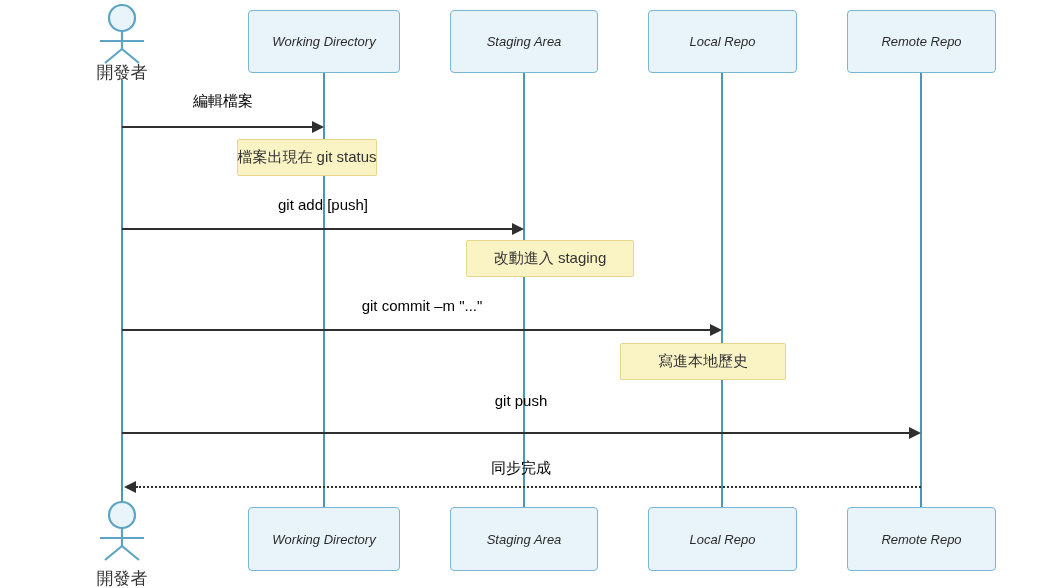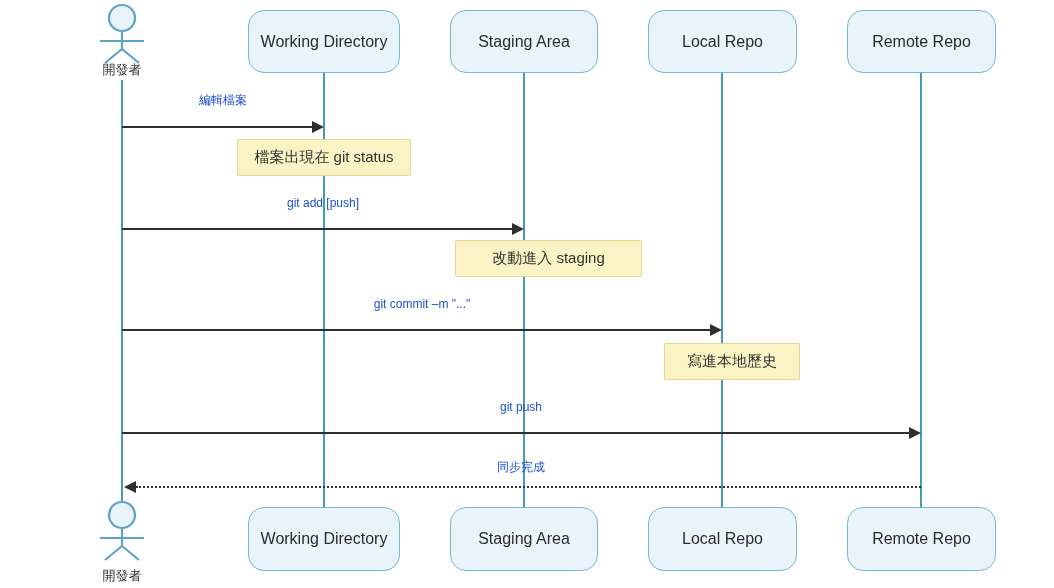--- a/index.html
+++ b/index.html
@@ -14,39 +14,40 @@
   .lifeline{
     position:absolute;
     width:2px;
     background:#4a98b8;
   }
   
   .pbox{
     position:absolute;
     background:#e9f4fa;
     border:1.5px solid #77b7d3;
-    border-radius:16px;
+    border-radius:4px;
     display:flex;align-items:center;justify-content:center;
     box-sizing:border-box;
-    font-size:16px;color:#2b2b2b;
+    font-size:13px;color:#2b2b2b;
     white-space:nowrap;
+    font-style:italic;
   }
   
   .actor-svg{position:absolute;}
   .actor-label{
     position:absolute;
     transform:translateX(-50%);
-    font-size:13px;color:#333333;
+    font-size:17px;color:#333333;
     white-space:nowrap;
   }
   
   .msg-label{
     position:absolute;
     transform:translateX(-50%);
-    font-size:12px;color:#1d4ed8;
+    font-size:15px;color:#000000;
     white-space:nowrap;
   }
   .msg-line{
     position:absolute;height:0;
     border-top:2px solid #2f2f2f;
   }
   .msg-line.dotted{border-top-style:dotted;}
   .arrowhead-right{
     position:absolute;width:0;height:0;
     border-left:12px solid #2f2f2f;
@@ -123,41 +124,41 @@
     <span>Local Repo</span>
   </div>
   <div class="pbox" style="left:847px;top:507px;width:149px;height:64px">
     <span>Remote Repo</span>
   </div>
 
   <div class="msg-label" style="left:223px;top:92px">編輯檔案</div>
   <div class="msg-line" style="left:122px;top:126px;width:190px"></div>
   <div class="arrowhead-right" style="left:312px;top:121px"></div>
 
-  <div class="note" style="left:237px;top:139px;width:174px;height:37px">
+  <div class="note" style="left:237px;top:139px;width:140px;height:37px">
     <span>檔案出現在 git status</span>
   </div>
 
   <div class="msg-label" style="left:323px;top:196px">git add [push]</div>
   <div class="msg-line" style="left:122px;top:228px;width:390px"></div>
   <div class="arrowhead-right" style="left:512px;top:223px"></div>
 
-  <div class="note" style="left:455px;top:240px;width:187px;height:37px">
+  <div class="note" style="left:466px;top:240px;width:168px;height:37px">
     <span>改動進入 staging</span>
   </div>
 
   <div class="msg-label" style="left:422px;top:297px">git commit –m "..."</div>
   <div class="msg-line" style="left:122px;top:329px;width:588px"></div>
   <div class="arrowhead-right" style="left:710px;top:324px"></div>
 
-  <div class="note" style="left:664px;top:343px;width:136px;height:37px">
+  <div class="note" style="left:620px;top:343px;width:166px;height:37px">
     <span>寫進本地歷史</span>
   </div>
 
-  <div class="msg-label" style="left:521px;top:400px">git push</div>
+  <div class="msg-label" style="left:521px;top:392px">git push</div>
   <div class="msg-line" style="left:122px;top:432px;width:787px"></div>
   <div class="arrowhead-right" style="left:909px;top:427px"></div>
 
   <div class="msg-label" style="left:521px;top:459px">同步完成</div>
   <div class="msg-line dotted" style="left:136px;top:486px;width:785px"></div>
   <div class="arrowhead-left" style="left:124px;top:481px"></div>
 
 </div>
 
 </body></html>

